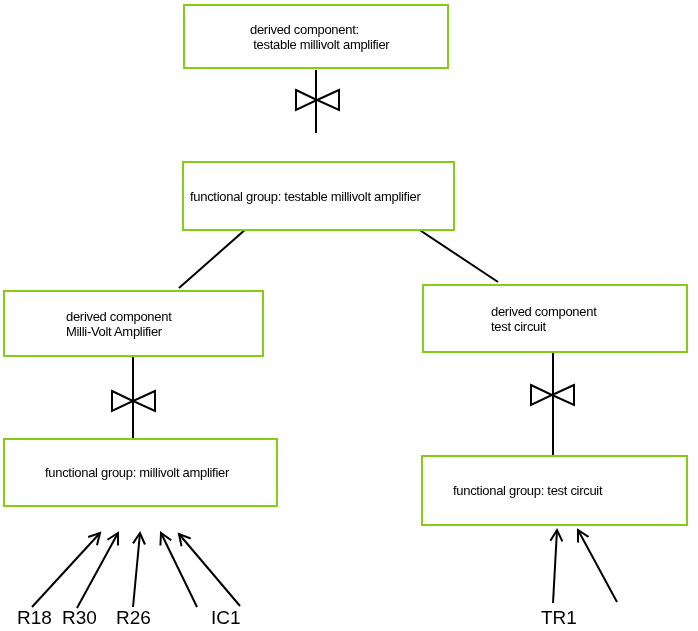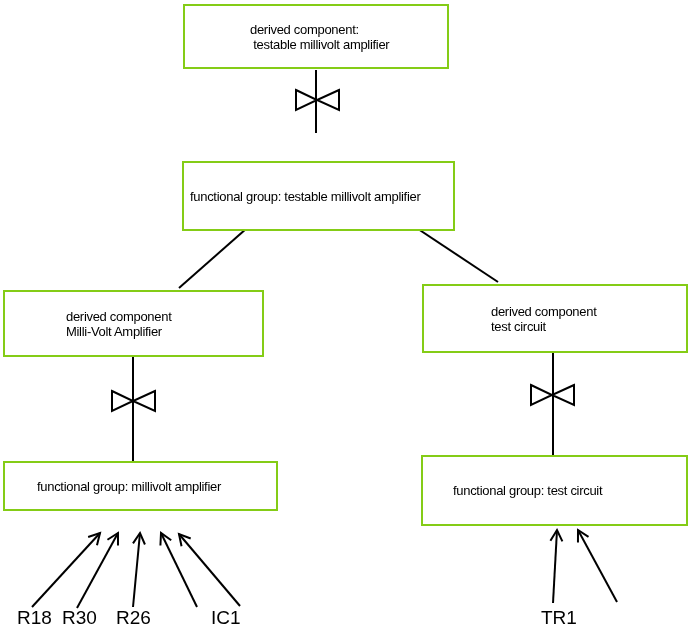--- a/index.html
+++ b/index.html
@@ -39,21 +39,21 @@
   .comp-label {
     position: absolute;
     font-size: 19px;
     line-height: 15px;
     white-space: pre;
   }
   
   #box-top-derived     { left: 183px; top:   4px; width: 266px; height: 65px; padding-left: 65px; }
   #box-fg-testable     { left: 182px; top: 133px; width: 273px; height: 70px; padding-left: 6px; margin-top: 28px;  }
   #box-left-derived    { left:   3px; top: 290px; width: 261px; height: 67px; padding-left: 61px; }
-  #box-fg-millivolt    { left:   3px; top: 461px; width: 275px; height: 50px; padding-left: 32px; }
+  #box-fg-millivolt    { left:   3px; top: 438px; width: 275px; height: 69px; padding-left: 40px; }
   #box-right-derived   { left: 422px; top: 284px; width: 266px; height: 69px; padding-left: 67px; }
   #box-fg-test         { left: 421px; top: 455px; width: 267px; height: 71px; padding-left: 30px; }
   
   #label-r18 { left:  17px; top: 610px; }
   #label-r30 { left:  62px; top: 610px; }
   #label-r26 { left: 116px; top: 610px; }
   #label-r22 { left: 167px; top: 634px; text-align: center; }
   #label-ic1 { left: 211px; top: 610px; }
   #label-tr1 { left: 541px; top: 610px; }
   #label-r36 { left: 606px; top: 610px; margin-top: 32px; }

